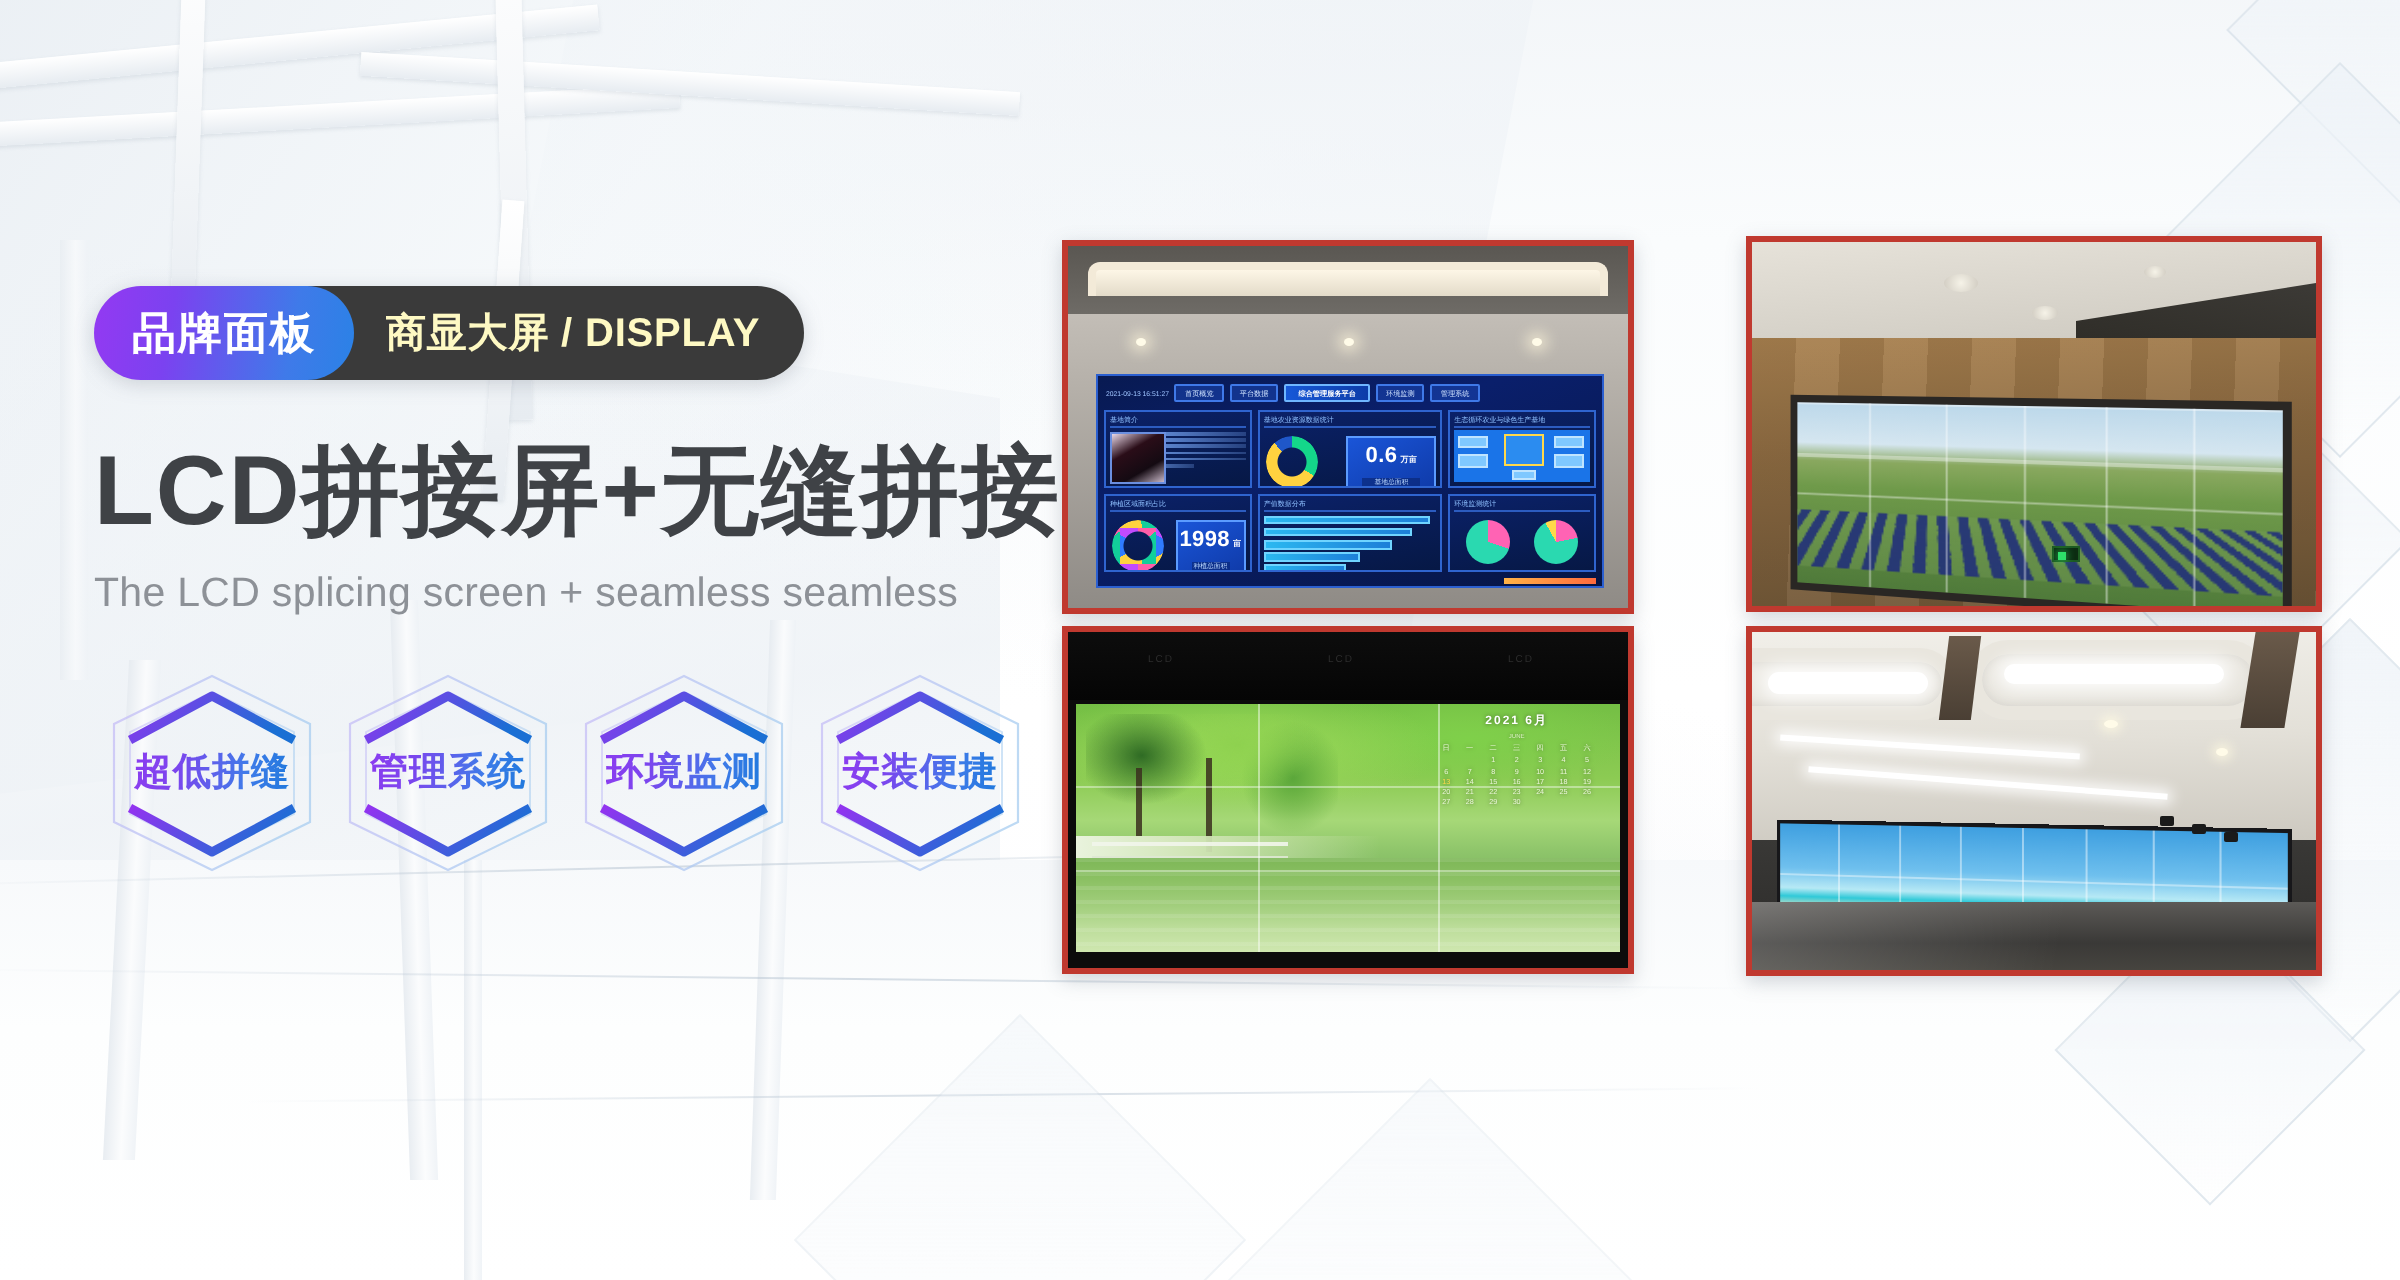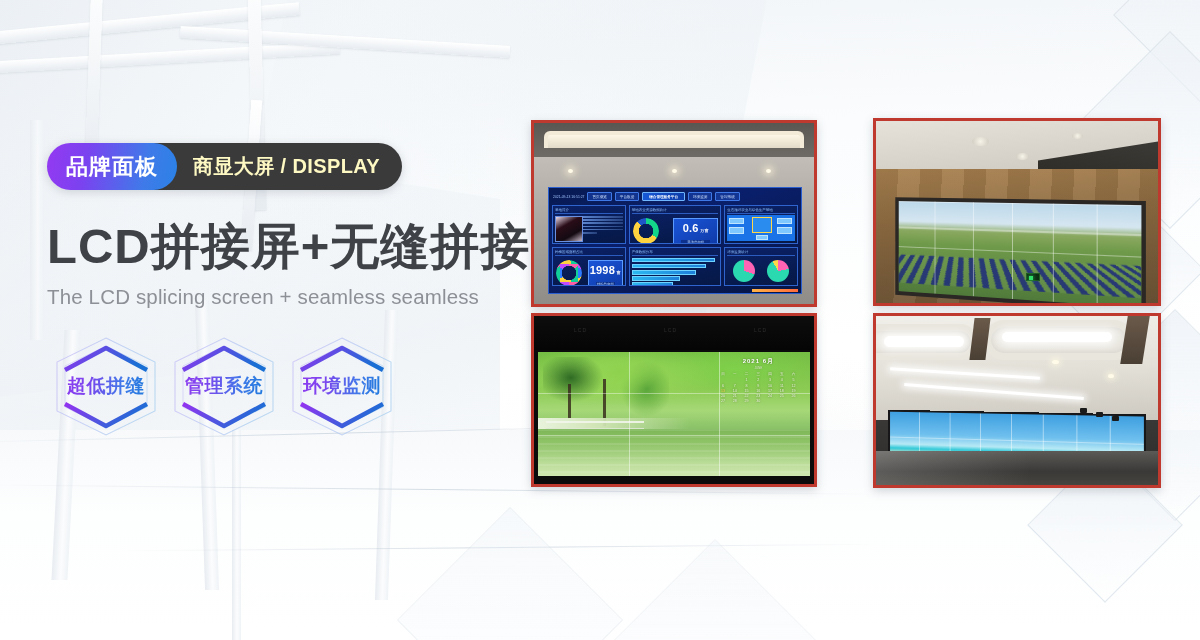--- a/index.html
+++ b/index.html
@@ -405,20 +405,29 @@
       <div class="hex">
         <svg width="110" height="105" viewBox="0 0 110 105">
           <polygon points="55,4 104,28 104,77 55,101 6,77 6,28" fill="none" stroke="url(#gf)" stroke-width="1.1" opacity=".75"></polygon>
           <polygon points="55,12 96,32 96,73 55,93 14,73 14,32" fill="none" stroke="url(#gf)" stroke-width="1" opacity=".55"></polygon>
           <path d="M14,36 L55,14 L96,36" fill="none" stroke="url(#g1)" stroke-width="4.4" stroke-linejoin="round"></path>
           <path d="M14,70 L55,92 L96,70" fill="none" stroke="url(#g1)" stroke-width="4.4" stroke-linejoin="round"></path>
         </svg>
         <span class="hex-label">环境监测</span>
       </div>
 
+      <div class="hex">
+        <svg width="110" height="105" viewBox="0 0 110 105">
+          <polygon points="55,4 104,28 104,77 55,101 6,77 6,28" fill="none" stroke="url(#gf)" stroke-width="1.1" opacity=".75"></polygon>
+          <polygon points="55,12 96,32 96,73 55,93 14,73 14,32" fill="none" stroke="url(#gf)" stroke-width="1" opacity=".55"></polygon>
+          <path d="M14,36 L55,14 L96,36" fill="none" stroke="url(#g1)" stroke-width="4.4" stroke-linejoin="round"></path>
+          <path d="M14,70 L55,92 L96,70" fill="none" stroke="url(#g1)" stroke-width="4.4" stroke-linejoin="round"></path>
+        </svg>
+        <span class="hex-label">安装便捷</span>
+      </div>
 
     </div>
   </div>
 
   <div class="photos">
 
     <div class="photo ph-dash">
       <div class="scene room1">
         <div class="ceil1"></div>
         <div class="coveline"></div>

